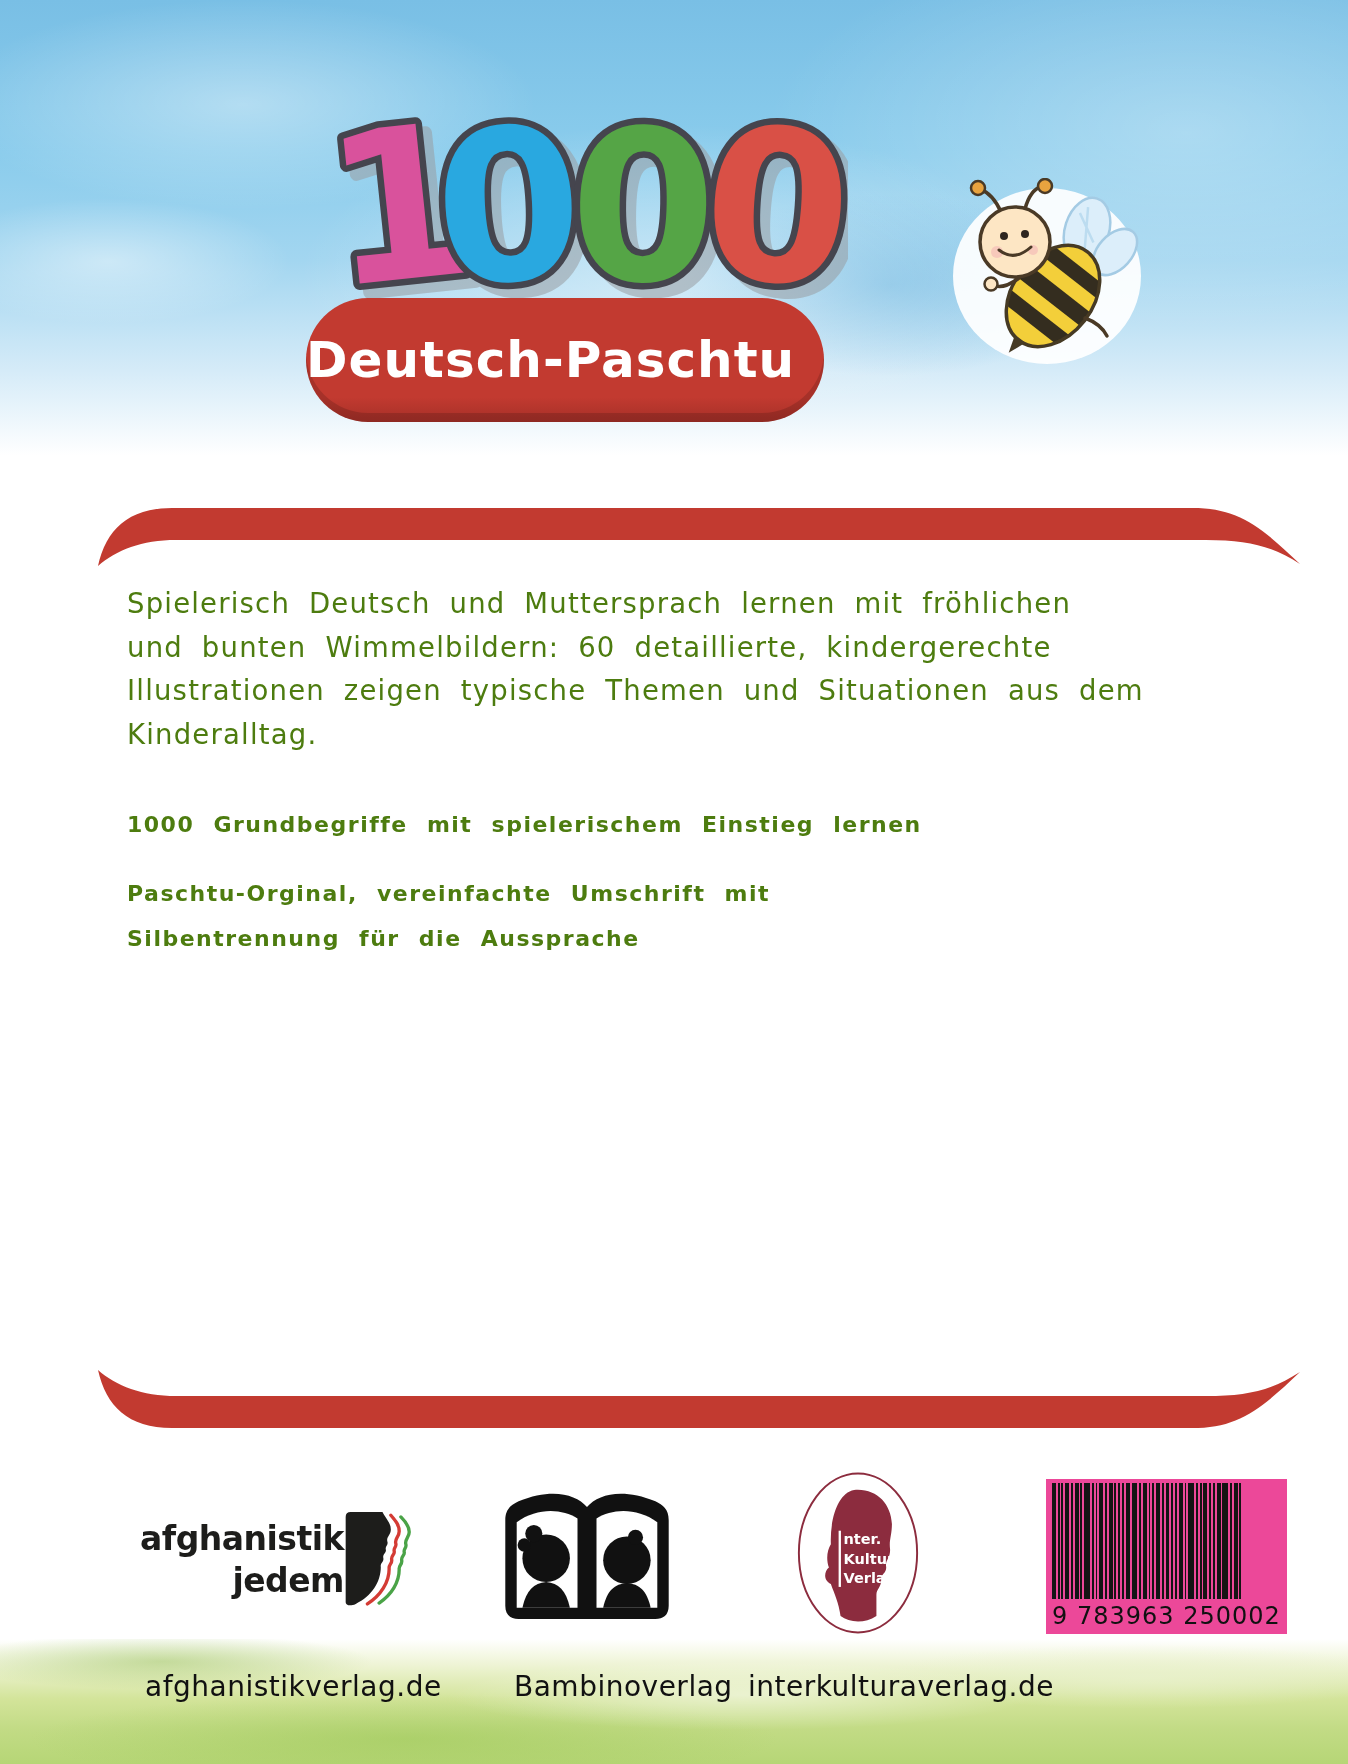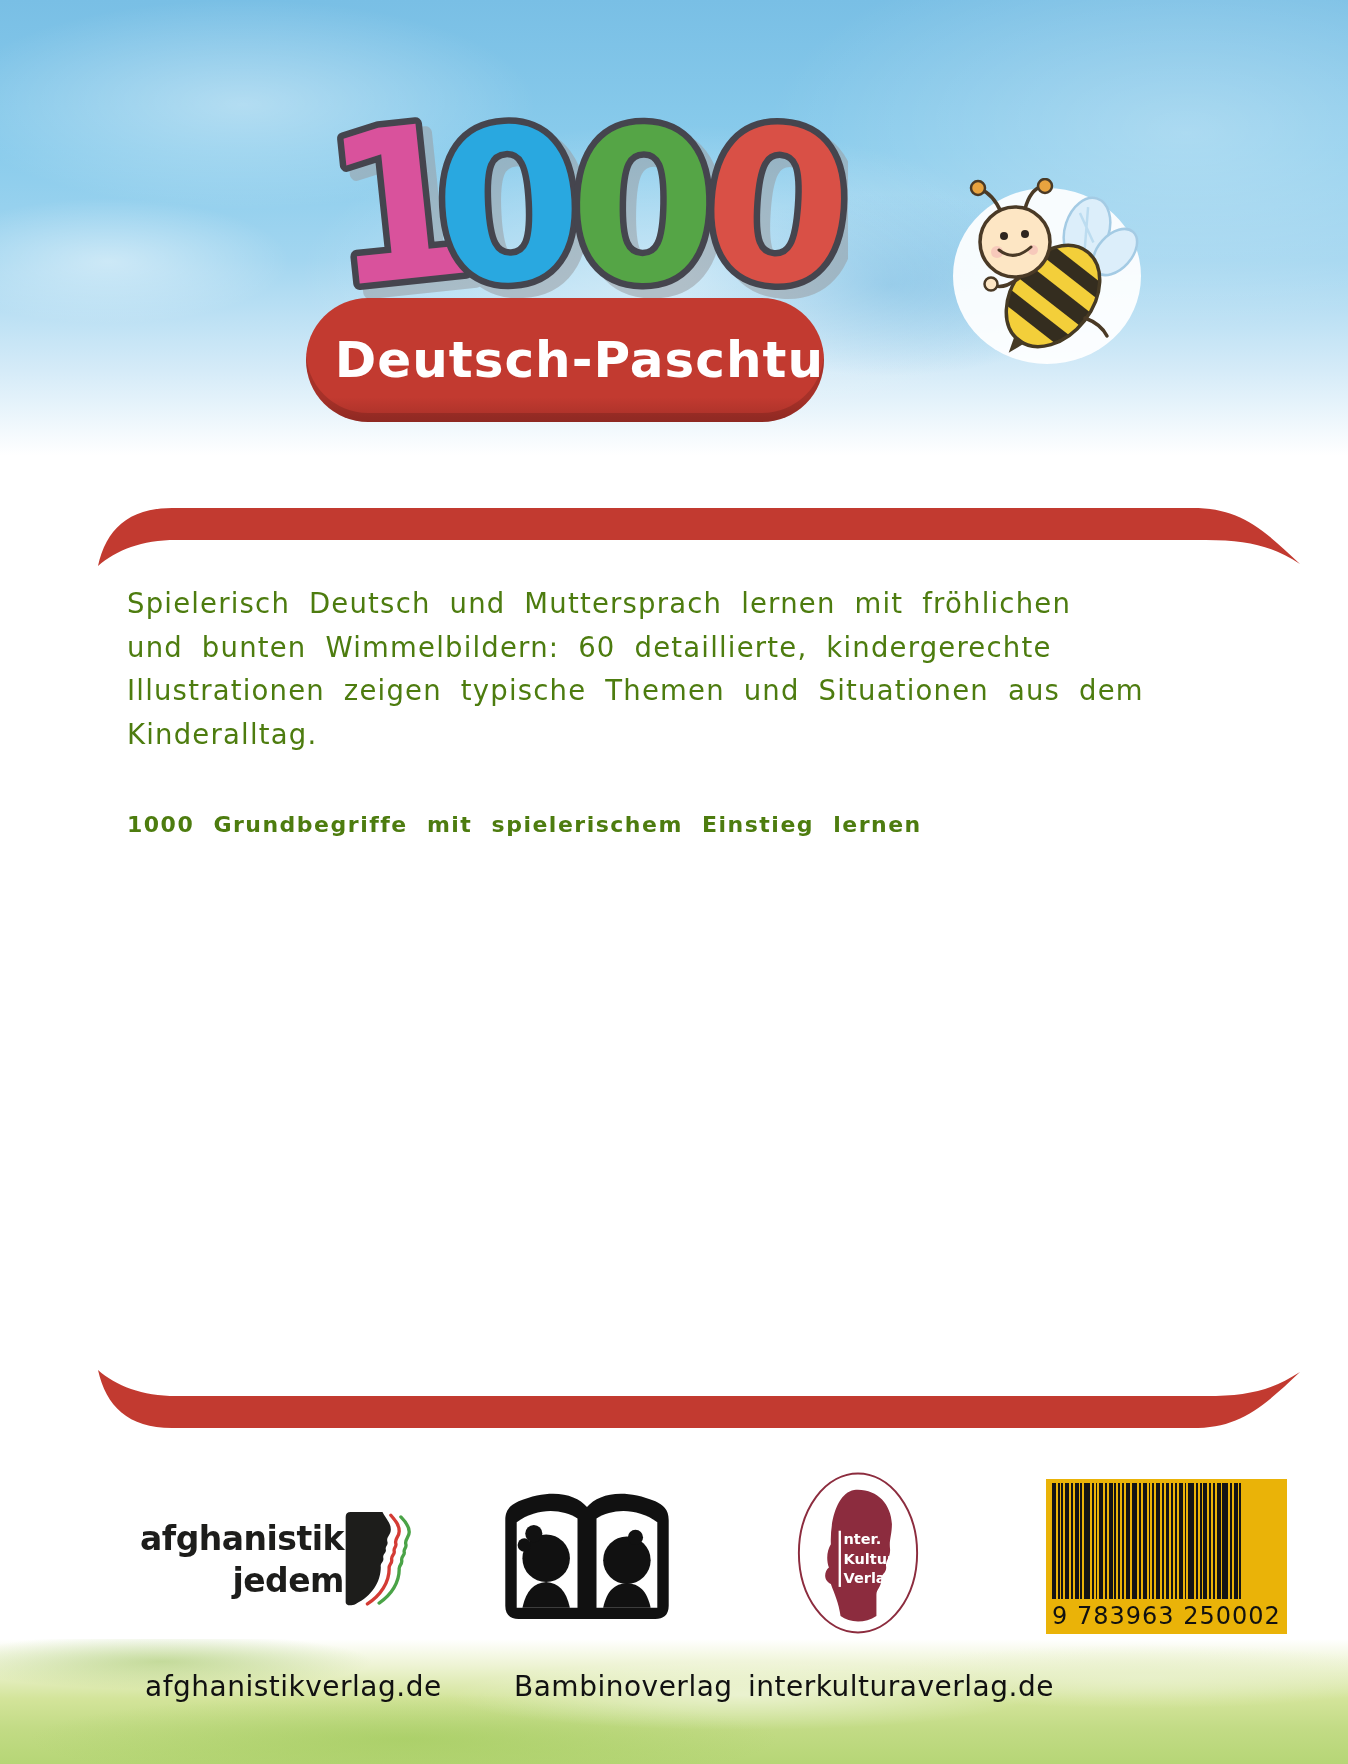--- a/index.html
+++ b/index.html
@@ -29,21 +29,21 @@
 
   
   .logo1000{position:absolute;left:318px;top:84px;width:530px;height:220px;}
   .logo1000 text{font-family:"DejaVu Sans",sans-serif;font-weight:bold;font-size:210px;
     paint-order:stroke;stroke-linejoin:round;}
 
   
   .pill{position:absolute;left:306px;top:298px;width:518px;height:124px;border-radius:62px;
     background:linear-gradient(#c23a30,#c23a30 80%,#a63028 100%);
     box-shadow:inset 0 -9px 0 rgba(0,0,0,.14);
-    display:flex;align-items:center;justify-content:flex-end;}
+    display:flex;align-items:center;justify-content:flex-start;}
   .pill span{color:#fff;font-size:50px;font-weight:bold;letter-spacing:1px;}
 
   
   .ribbon{position:absolute;left:0;width:1348px;height:80px;}
   .ribbon-top{top:496px;}
   .ribbon-bottom{top:1360px;}
 
   
   .bee{position:absolute;left:935px;top:178px;width:210px;height:190px;}
 
@@ -61,21 +61,21 @@
   
   .afgh{position:absolute;left:118px;top:1508px;display:flex;align-items:center;}
   .afgh-text{width:226px;text-align:right;color:#1d1d1b;font-weight:bold;
     font-size:33px;line-height:42px;letter-spacing:-0.5px;}
   .afgh-icon{width:92px;height:104px;}
   .bambino-icon{position:absolute;left:492px;top:1486px;width:190px;height:137px;}
   .interk-icon{position:absolute;left:795px;top:1466px;width:126px;height:174px;}
   .interk-icon text{font-family:"DejaVu Sans",sans-serif;font-weight:bold;font-size:15px;fill:#fff;}
 
   
-  .barcode{position:absolute;left:1046px;top:1479px;background:#eab308;padding:4px 6px;}
+  .barcode{position:absolute;left:1046px;top:1479px;background:#ec4899;padding:4px 6px;}
   .barcode-bars{display:flex;height:116px;align-items:stretch;}
   .barcode-bars .bar{background:#141414;}
   .barcode-number{margin-top:3px;text-align:center;font-size:24px;letter-spacing:1px;color:#111;}
 
   
   .urls{position:absolute;left:0;top:1670px;width:1348px;font-size:28px;color:#111;letter-spacing:.5px;}
   .urls span{position:absolute;white-space:nowrap;}
   .url1{left:145px;}
   .url2{left:514px;}
   .url3{left:748px;text-align:center;}
@@ -150,20 +150,22 @@
     <path d="M98,70 C106,34 128,12 172,12 L1192,12 C1238,12 1260,30 1300,68
              C1272,50 1248,44 1206,44 L176,44 C142,44 116,54 98,70 Z" fill="#c23a30"></path>
   </svg>
 
   <div class="content">
     <p class="para">Spielerisch Deutsch und Muttersprach lernen mit fröhlichen
 und bunten Wimmelbildern: 60 detaillierte, kindergerechte
 Illustrationen zeigen typische Themen und Situationen aus dem
 Kinderalltag.</p>
     <p class="heading h1-space">1000 Grundbegriffe mit spielerischem Einstieg lernen</p>
+    <p class="heading h2-space">Paschtu-Orginal, vereinfachte Umschrift mit
+Silbentrennung für die Aussprache</p>
   </div>
 
   <svg class="ribbon ribbon-bottom" viewBox="0 0 1348 80">
     <path d="M98,10 C106,46 128,68 172,68 L1192,68 C1238,68 1260,50 1300,12
              C1272,30 1248,36 1206,36 L176,36 C142,36 116,26 98,10 Z" fill="#c23a30"></path>
   </svg>
 
   <div class="afgh">
     <div class="afgh-text">
       <div>afghanistik</div>

